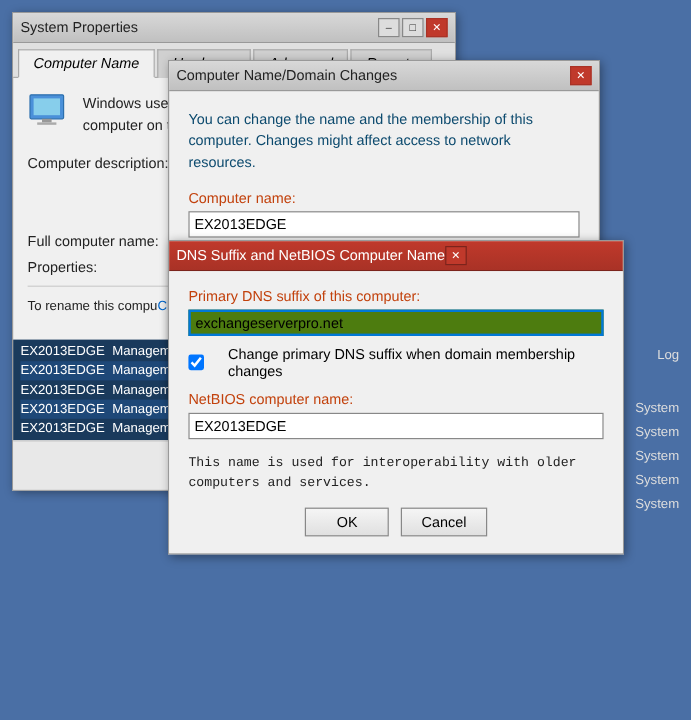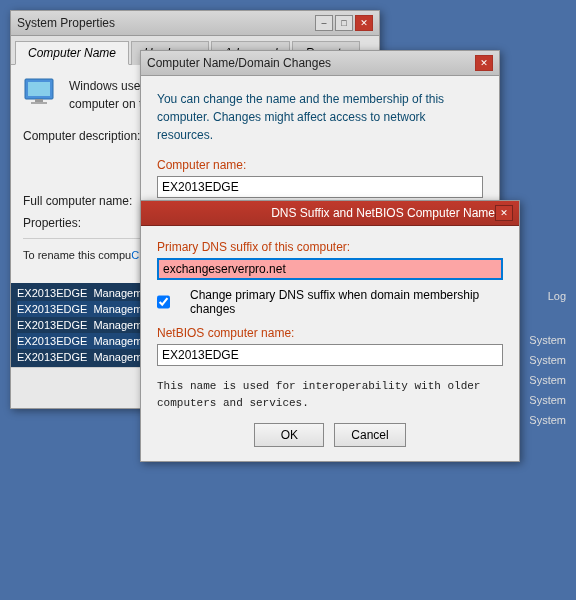--- a/index.html
+++ b/index.html
@@ -247,21 +247,21 @@
       top: 200px;
       left: 140px;
       width: 380px;
       z-index: 20;
     }
 
     .dns-title-bar {
       background: linear-gradient(to bottom, #c0392b, #a93226);
       display: flex;
       align-items: center;
-      justify-content: flex-end;
+      justify-content: flex-start;
       padding: 4px 6px;
       border-bottom: 1px solid #7b241c;
     }
 
     .dns-title-text {
       color: white;
       font-size: 12px;
     }
 
     .dns-content {
@@ -278,21 +278,21 @@
 
     .checkbox-row input[type="checkbox"] {
       width: 14px;
       height: 14px;
     }
 
     .dns-input-highlighted {
       width: 100%;
       height: 22px;
       border: 2px solid #0078d7;
-      background: #fca5a5;
+      background: #4d7c0f;
       padding: 2px 4px;
       font-size: 12px;
       color: #000;
     }
 
     .dns-note {
       font-size: 11px;
       color: #222;
       margin-top: 2px;
       line-height: 1.5;

